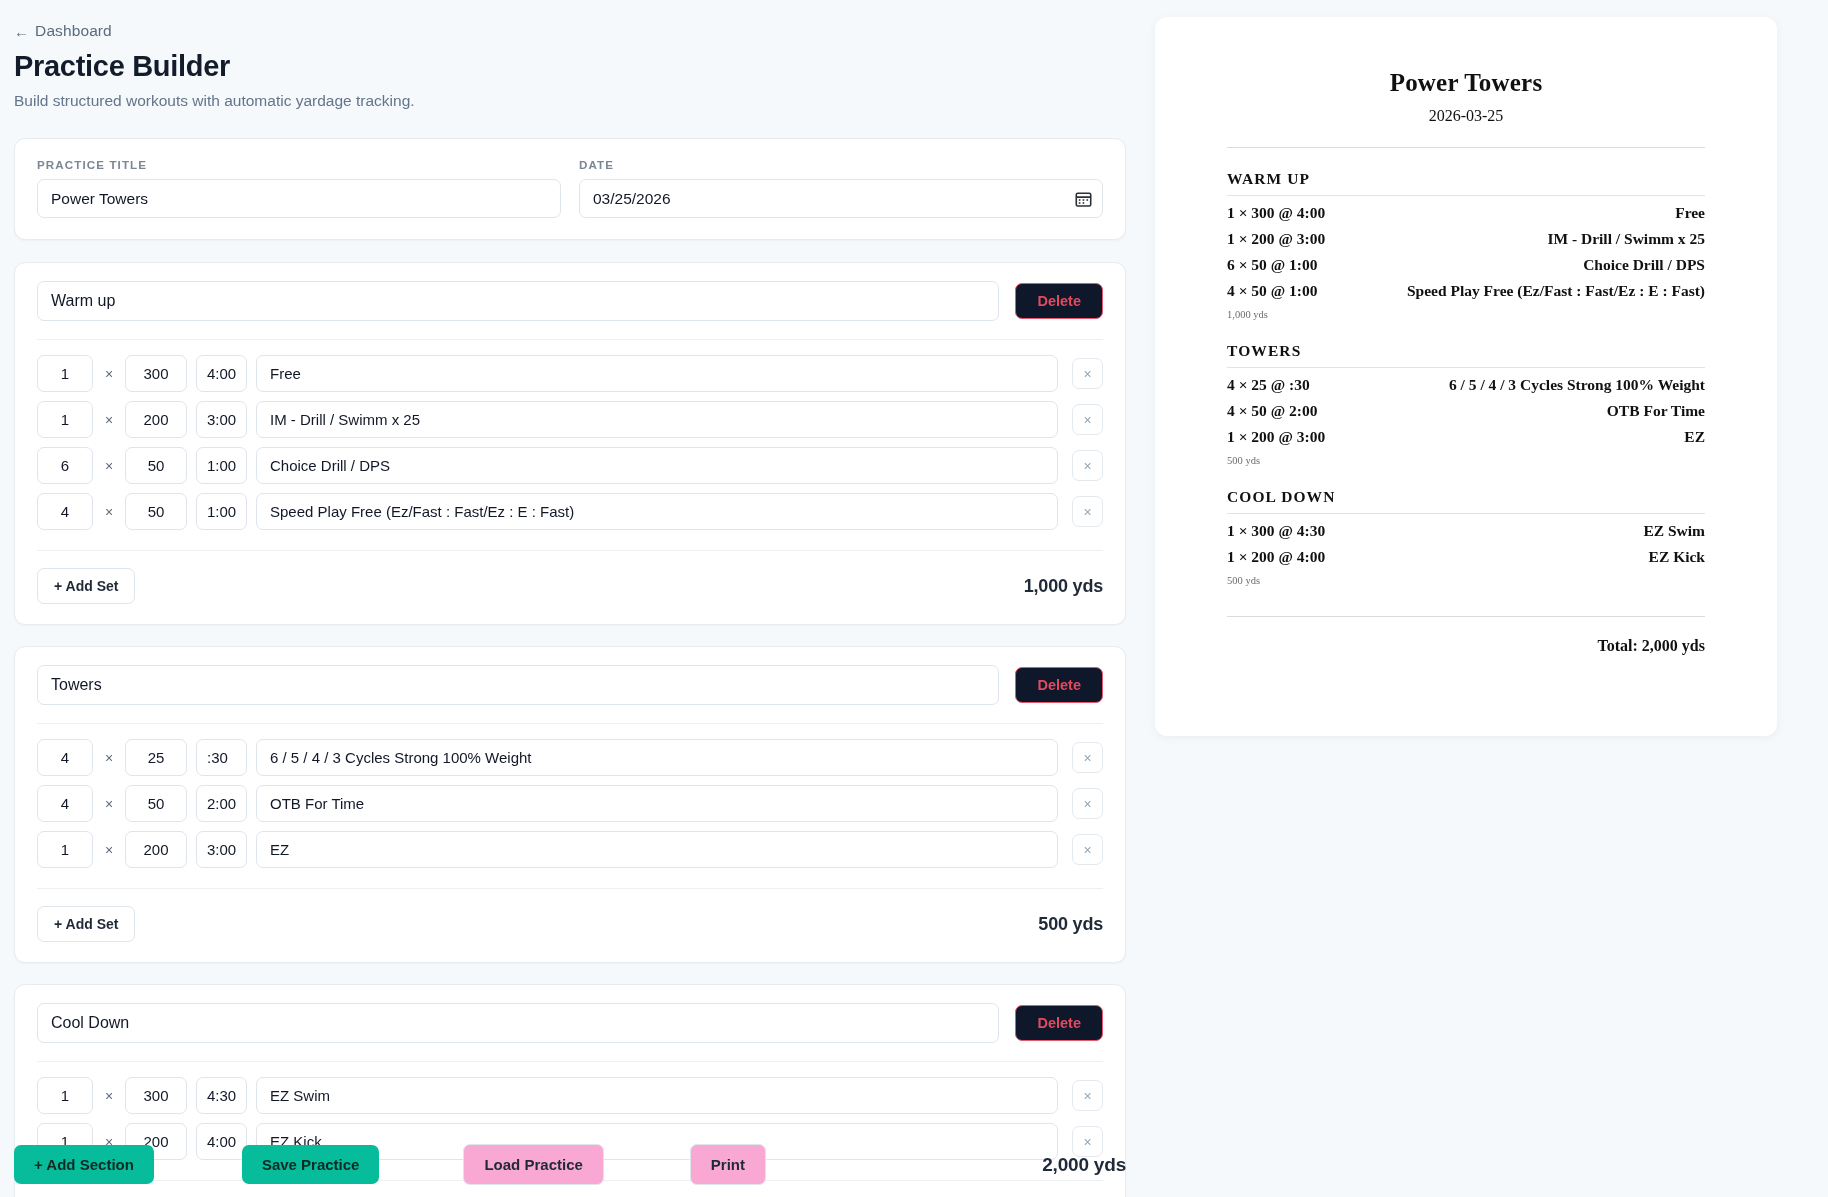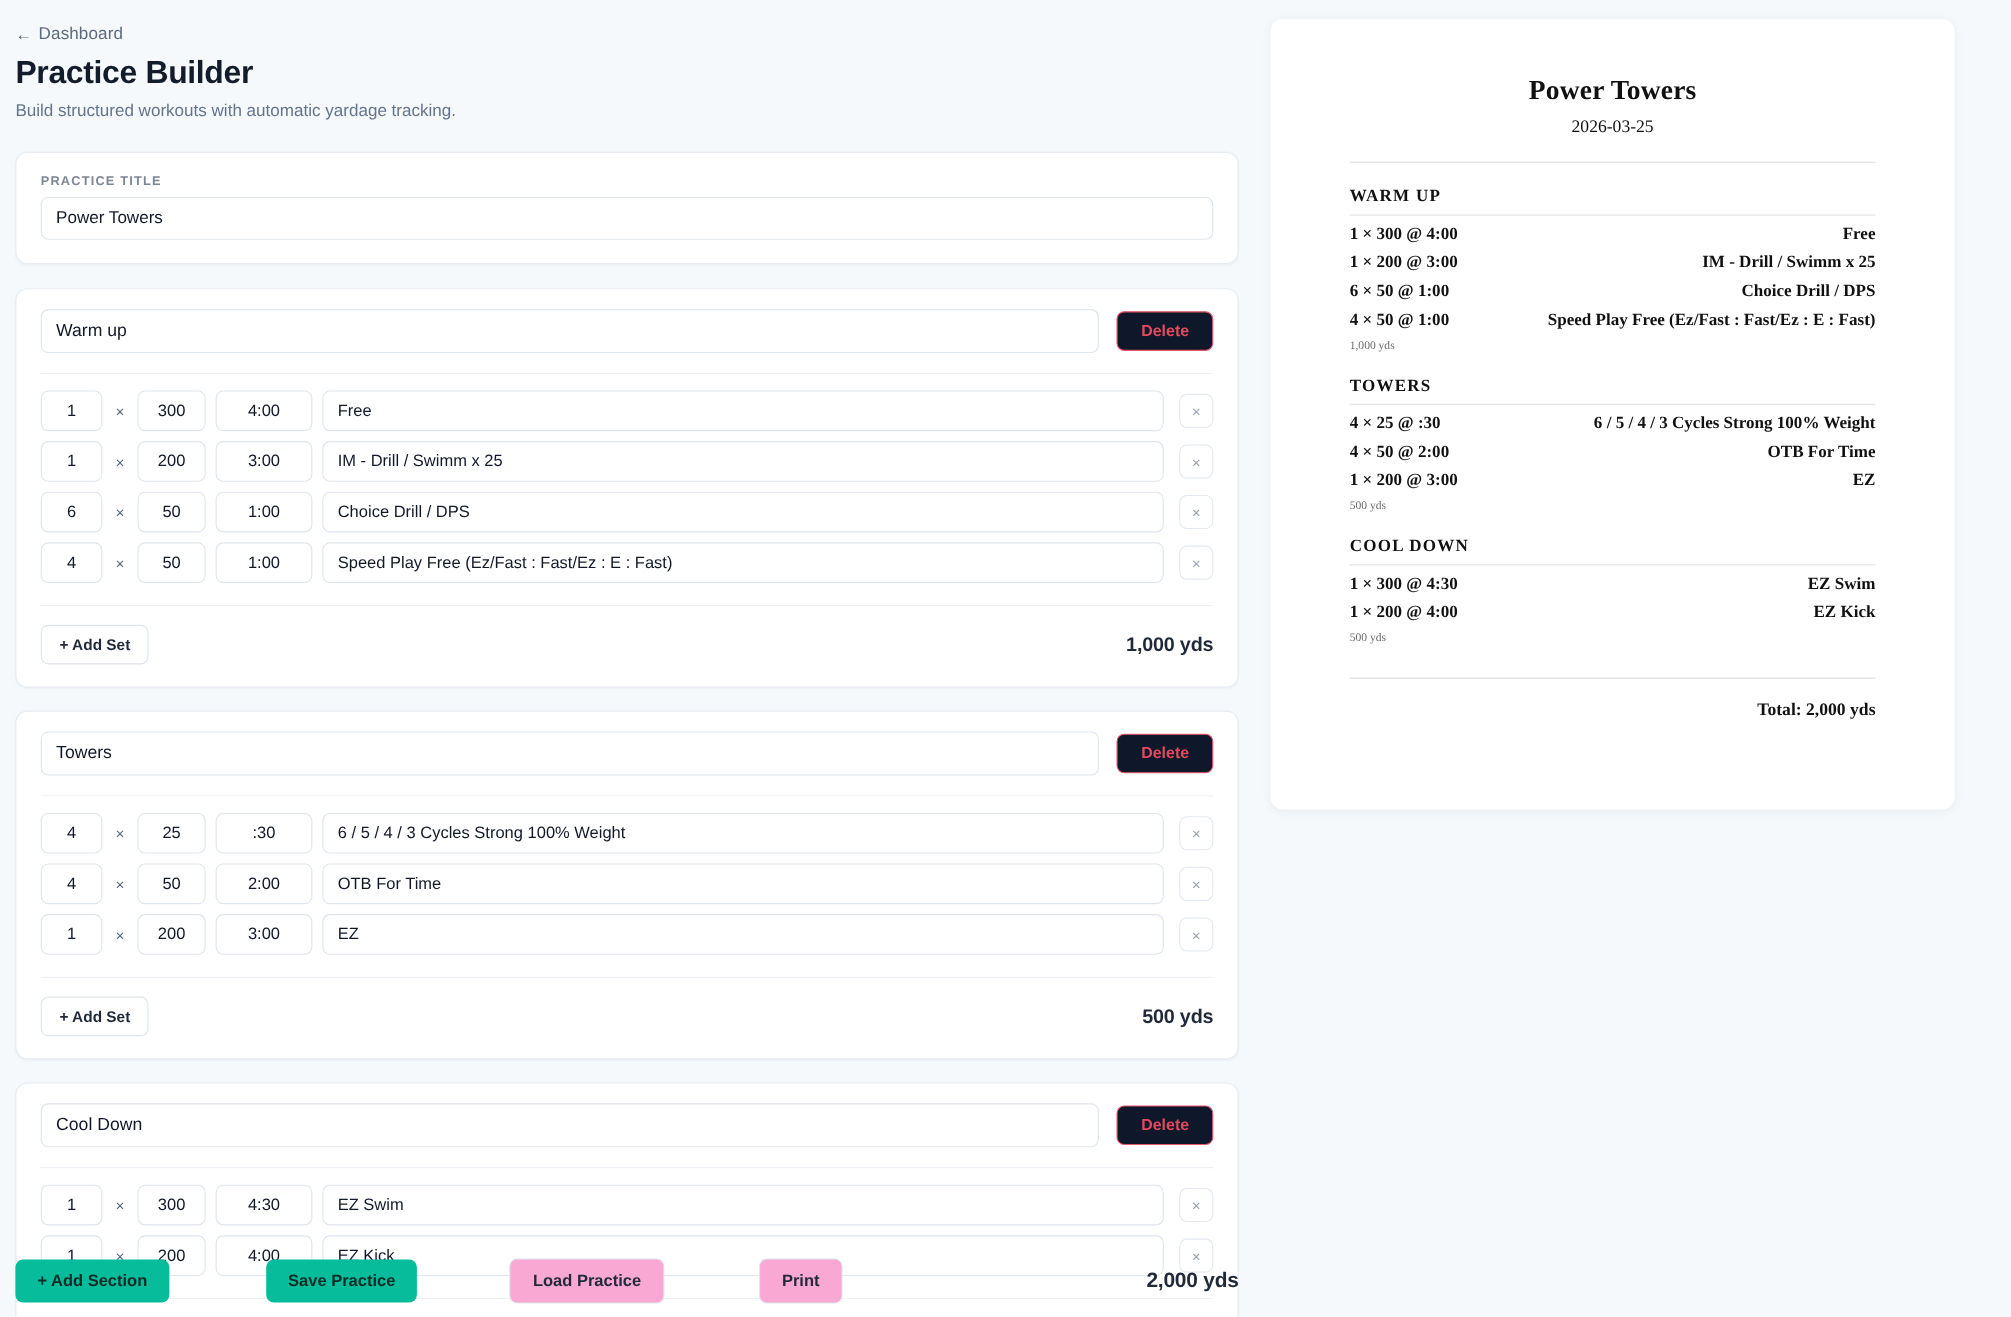--- a/index.html
+++ b/index.html
@@ -146,21 +146,21 @@
     background: #fff;
     font-family: "Liberation Sans", sans-serif;
     font-size: 15px;
     color: #111827;
     padding: 0 10px;
     outline: none;
     text-align: left;
   }
   .cell-reps { width: 56px; text-align: center; }
   .cell-dist { width: 62px; text-align: center; }
-  .cell-time { width: 88px; text-align: center; }
+  .cell-time { width: 51px; text-align: left; }
   .cell-desc { flex: 1; padding-left: 13px; }
   .times-sign {
     width: 14px;
     text-align: center;
     font-size: 14px;
     color: #5f6b7a;
     user-select: none;
   }
   .btn-x {
     width: 31px;
@@ -328,20 +328,35 @@
 
     <div class="page-title">Practice Builder</div>
     <div class="page-sub">Build structured workouts with automatic yardage tracking.</div>
 
     
     <div class="card meta-card">
       <div class="field">
         <div class="field-label">PRACTICE TITLE</div>
         <input class="input" type="text" value="Power Towers" style="">
       </div>
+      <div class="field">
+        <div class="field-label">DATE</div>
+        <div class="date-wrap">
+          <input class="input" type="text" value="03/25/2026" style="">
+          <svg class="cal-icon" viewBox="0 0 16 16">
+            <rect x="1.2" y="2.6" width="13.6" height="12" rx="1.4" fill="none" stroke="#2b2f36" stroke-width="1.5"></rect>
+            <line x1="1.2" y1="6.2" x2="14.8" y2="6.2" stroke="#2b2f36" stroke-width="1.5"></line>
+            <rect x="3.6" y="8.2" width="1.5" height="1.5" fill="#2b2f36"></rect>
+            <rect x="7.2" y="8.2" width="1.5" height="1.5" fill="#2b2f36"></rect>
+            <rect x="10.8" y="8.2" width="1.5" height="1.5" fill="#2b2f36"></rect>
+            <rect x="3.6" y="11" width="1.5" height="1.5" fill="#2b2f36"></rect>
+            <rect x="7.2" y="11" width="1.5" height="1.5" fill="#2b2f36"></rect>
+          </svg>
+        </div>
+      </div>
     </div>
 
     
     <div id="sections-host">
         <div class="card section-card">
     <div class="section-head">
       <input class="section-name" value="Warm up" style="">
       <button class="btn-delete">Delete</button>
     </div>
     <div class="sets">

